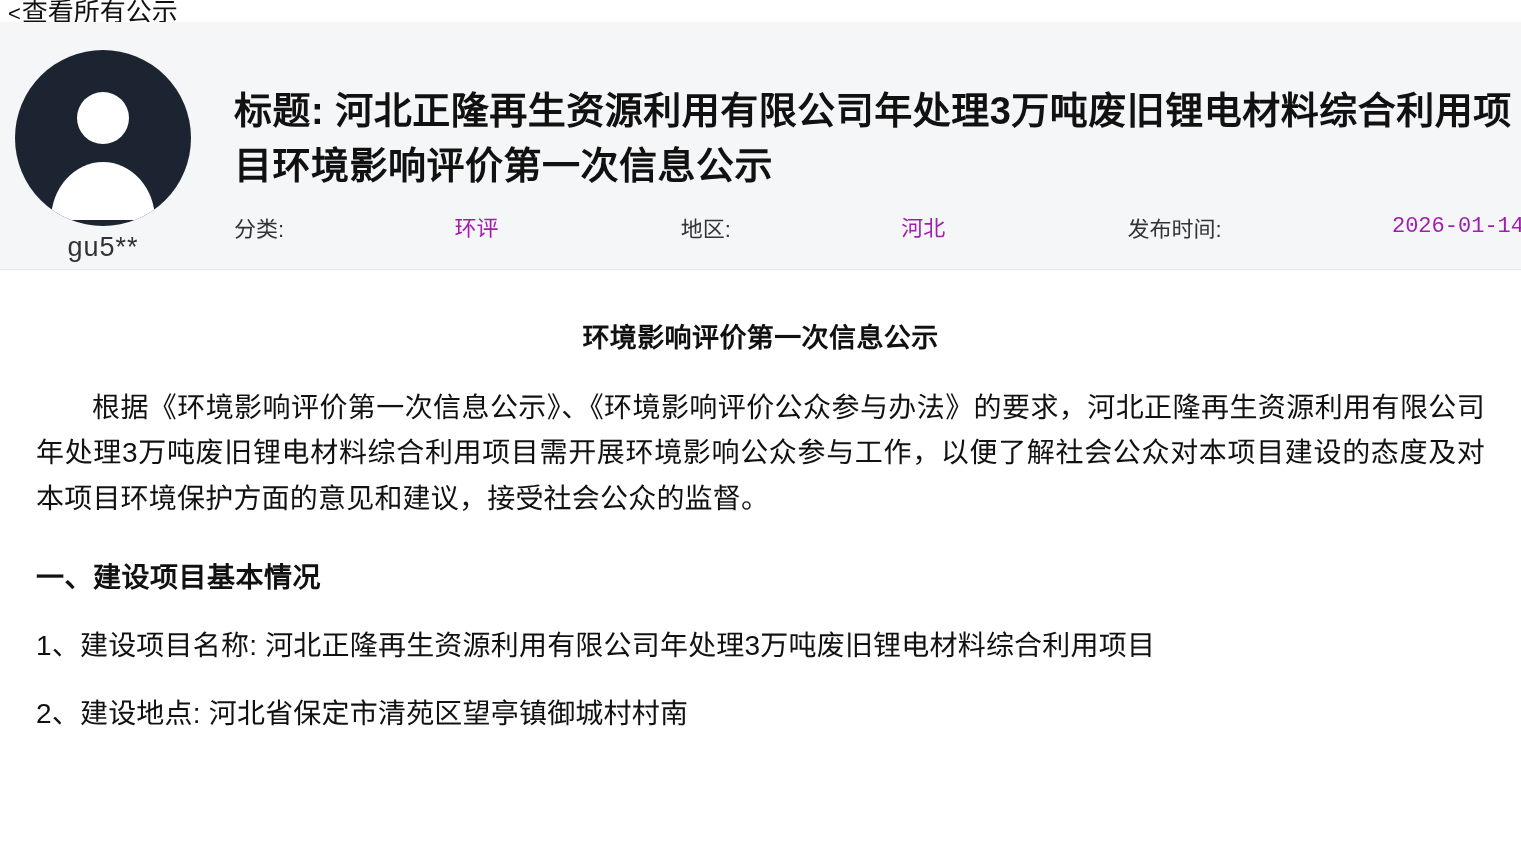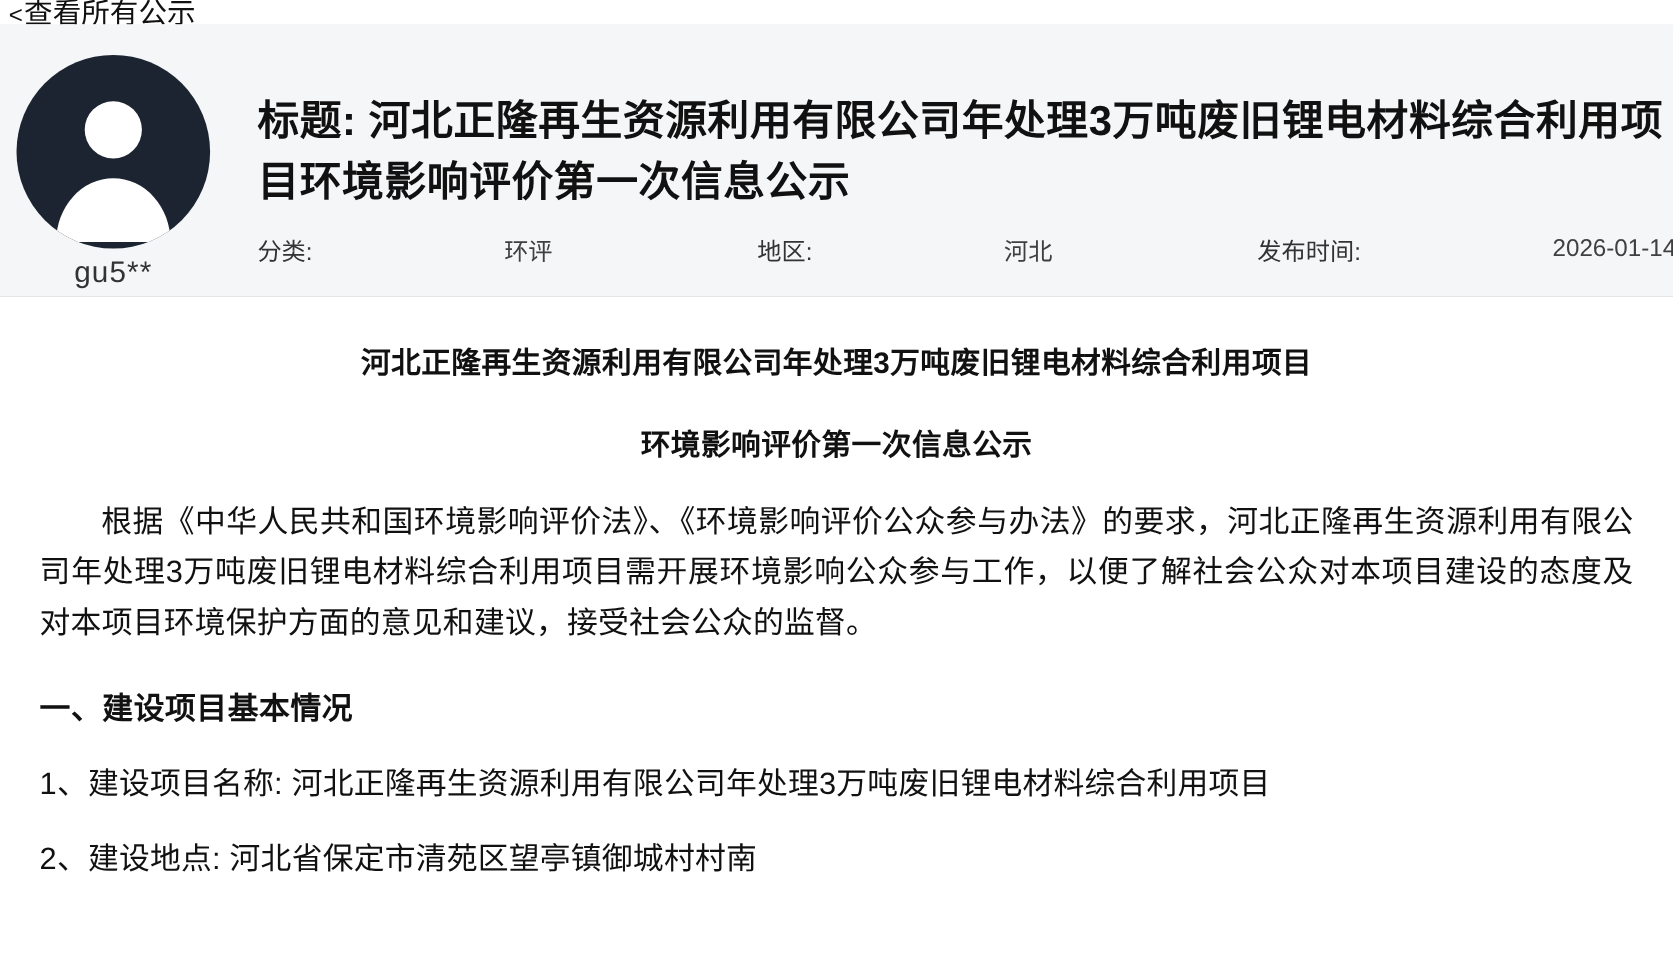--- a/index.html
+++ b/index.html
@@ -114,23 +114,24 @@
     margin-top: 16px;
     font-size: 22px;
     color: #333;
     display: flex;
     align-items: center;
     flex-wrap: nowrap;
     justify-content: space-between;
   }
   .meta-label { color: #333; }
   .meta-value-link {
-    color: #404040;
+    color: #a21caf;
     cursor: pointer;
     text-decoration: none;
+    font-family: Liberation Mono, monospace;
   }
   .meta-sep { display: inline-block; width: 20px; }
 
   
   .content {
     position: absolute;
     top: 280px;
     left: 0;
     width: 1521px;
     padding: 0 36px;
@@ -202,21 +203,20 @@
         <span class="meta-sep"></span>
         <span class="meta-label">发布时间:</span>
         <span style="width:8px;display:inline-block;"></span>
         <span class="meta-value-link">2026-01-14</span>
       </div>
     </div>
 
   </div>
 
   <div class="content">
-    <div class="center-title">河北正隆再生资源利用有限公司年处理3万吨废旧锂电材料综合利用项目</div>
     <div class="center-title second">环境影响评价第一次信息公示</div>
-    <p class="para">根据《中华人民共和国环境影响评价法》、《环境影响评价公众参与办法》的要求，河北正隆再生资源利用有限公司年处理3万吨废旧锂电材料综合利用项目需开展环境影响公众参与工作，以便了解社会公众对本项目建设的态度及对本项目环境保护方面的意见和建议，接受社会公众的监督。</p>
+    <p class="para">根据《环境影响评价第一次信息公示》、《环境影响评价公众参与办法》的要求，河北正隆再生资源利用有限公司年处理3万吨废旧锂电材料综合利用项目需开展环境影响公众参与工作，以便了解社会公众对本项目建设的态度及对本项目环境保护方面的意见和建议，接受社会公众的监督。</p>
     <div class="section-head">一、建设项目基本情况</div>
     <div class="item">1、建设项目名称: 河北正隆再生资源利用有限公司年处理3万吨废旧锂电材料综合利用项目</div>
     <div class="item">2、建设地点: 河北省保定市清苑区望亭镇御城村村南</div>
   </div>
 
 </div>
 
 </body></html>

